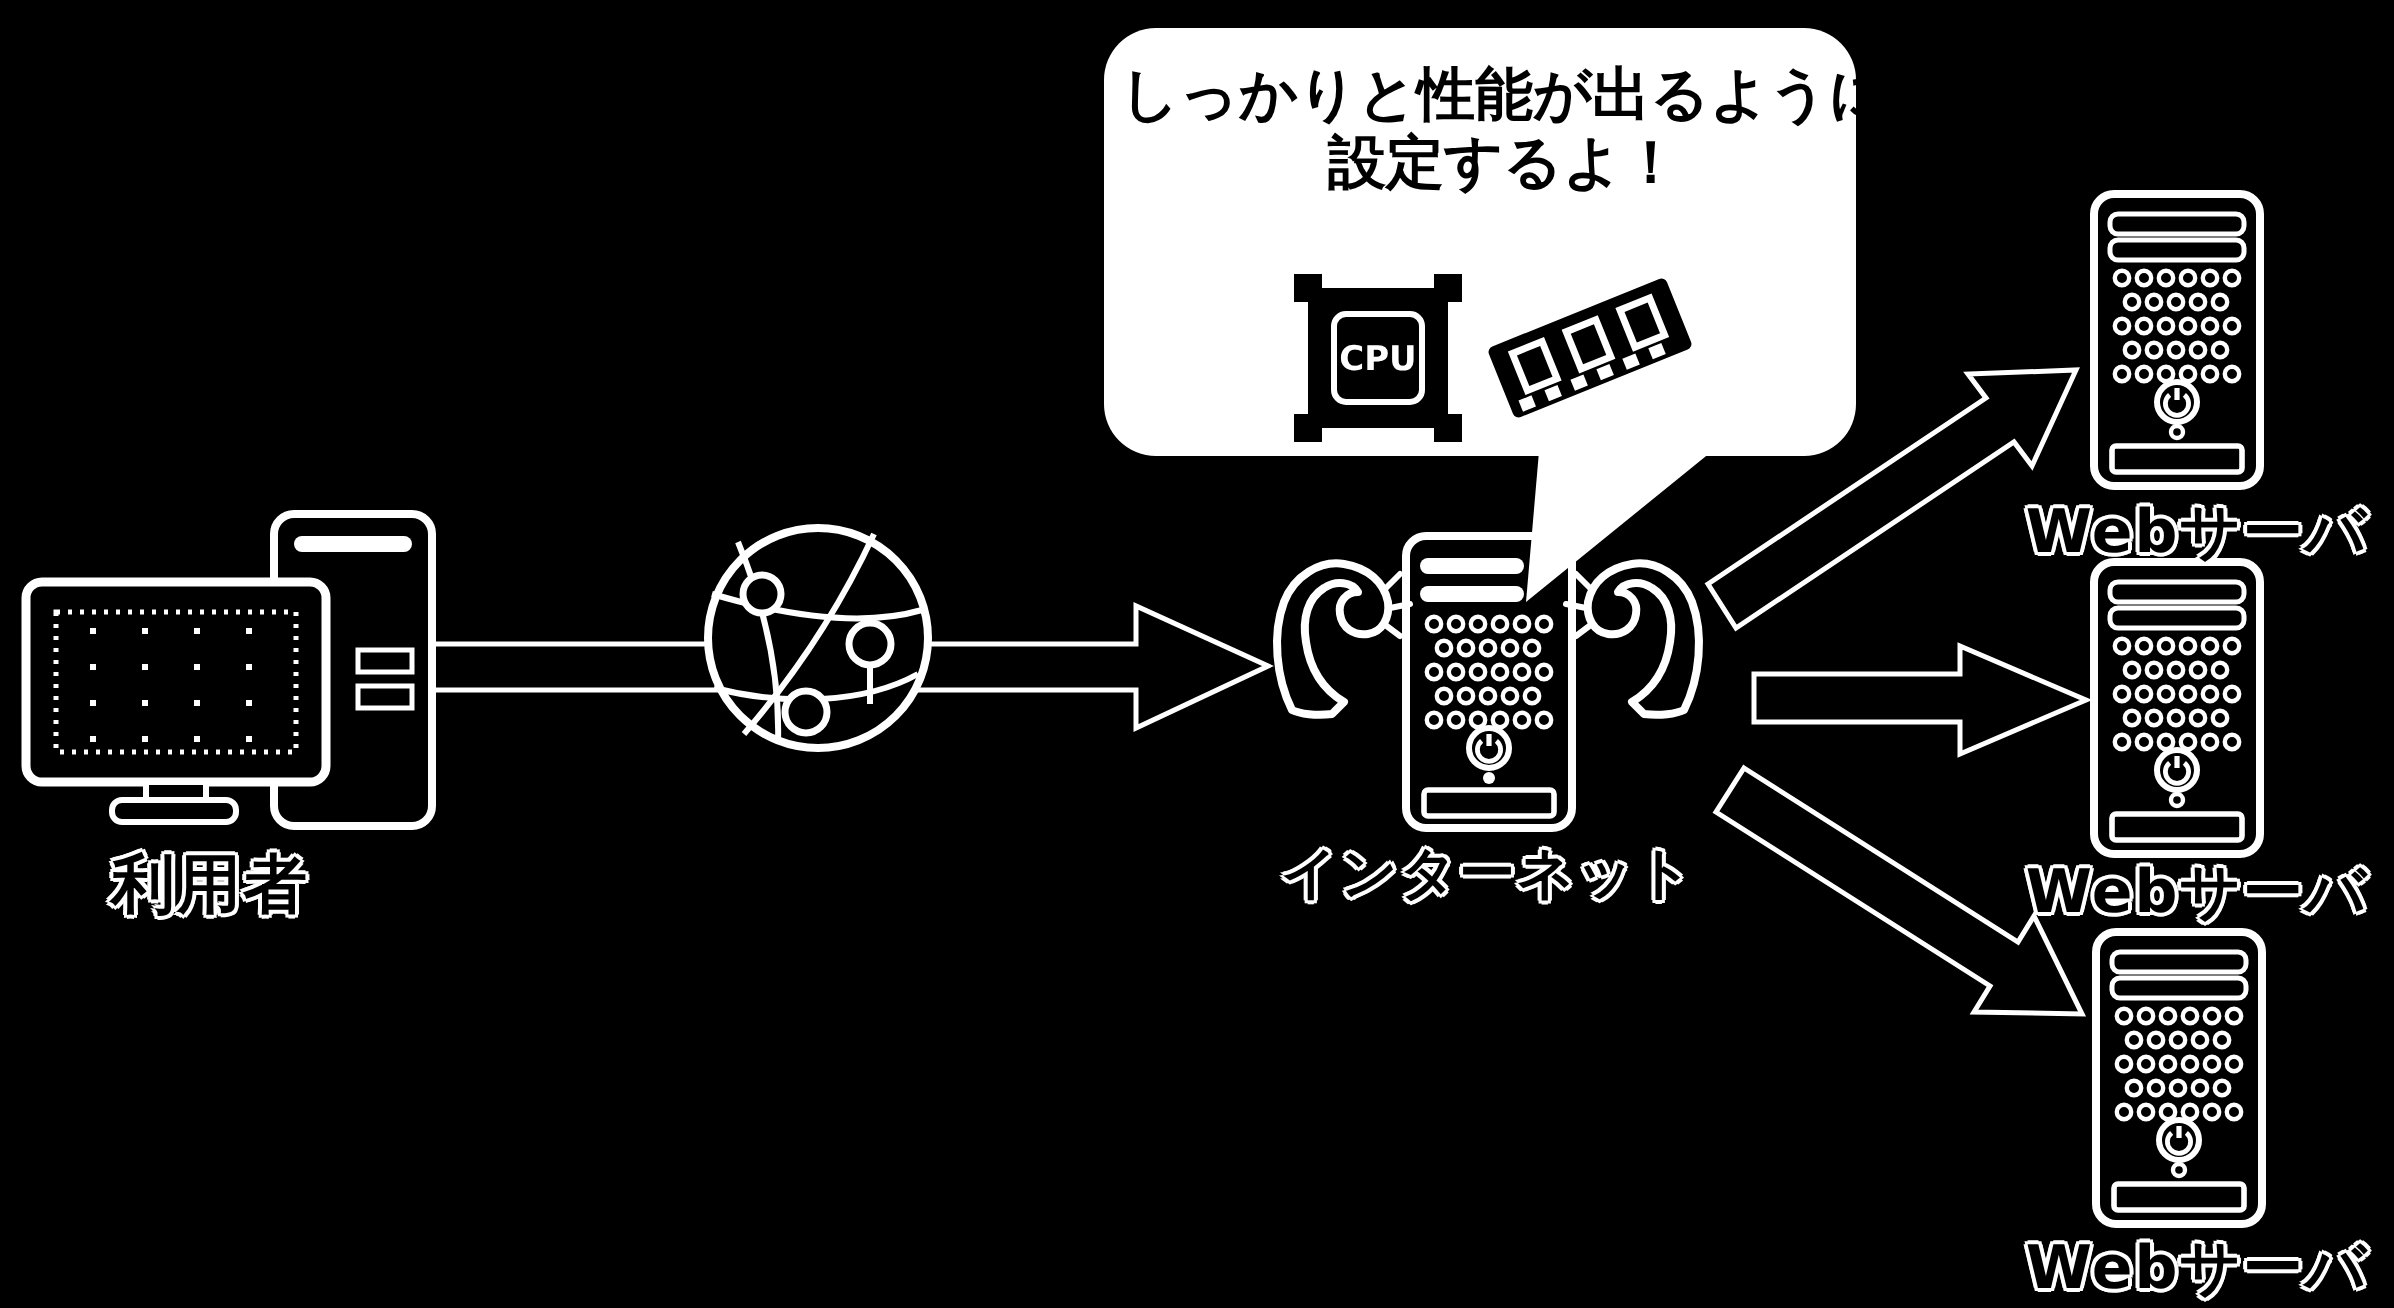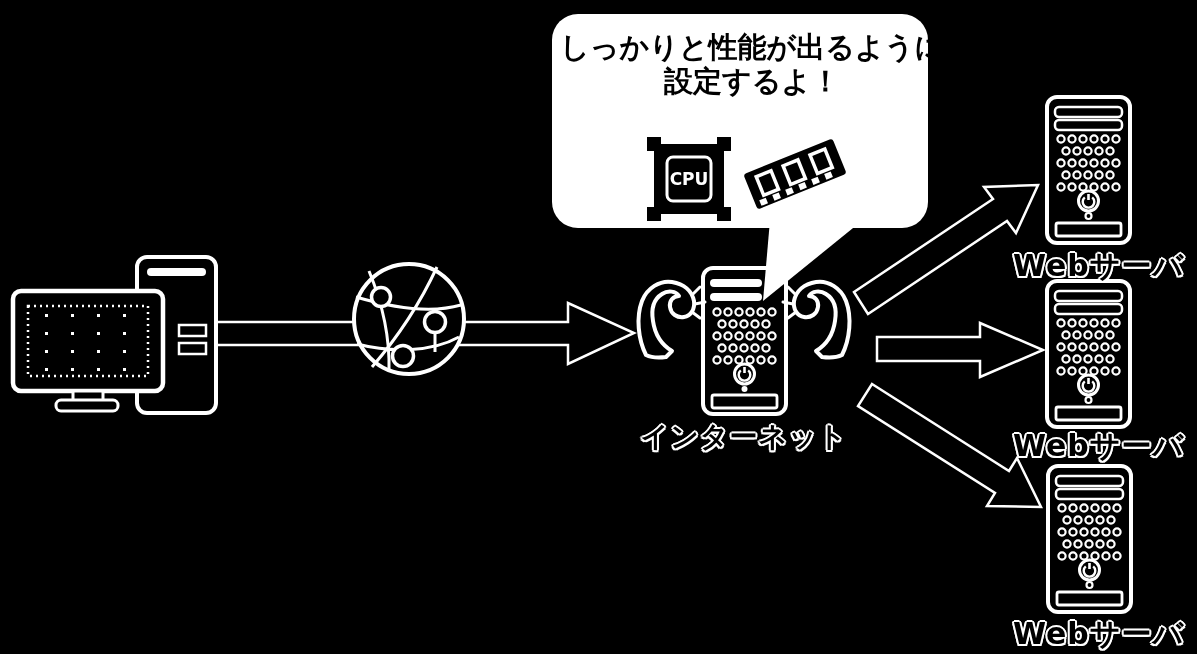--- a/index.html
+++ b/index.html
@@ -219,17 +219,18 @@
         <rect x="13" y="11" width="7" height="6"></rect>
             <rect x="27" y="11" width="7" height="6"></rect>
       </g>
     </g>
   </g>
 </svg>
 
   <div class="bubble-text" id="bubble-line1">しっかりと性能が出るように</div>
   <div class="bubble-text" id="bubble-line2">設定するよ！</div>
 
+  <div class="label" id="label-user">利用者</div>
   <div class="label" id="label-proxy">インターネット</div>
   <div class="label" id="label-web1">Webサーバ</div>
   <div class="label" id="label-web2">Webサーバ</div>
   <div class="label" id="label-web3">Webサーバ</div>
 </div>
 
 </body></html>

